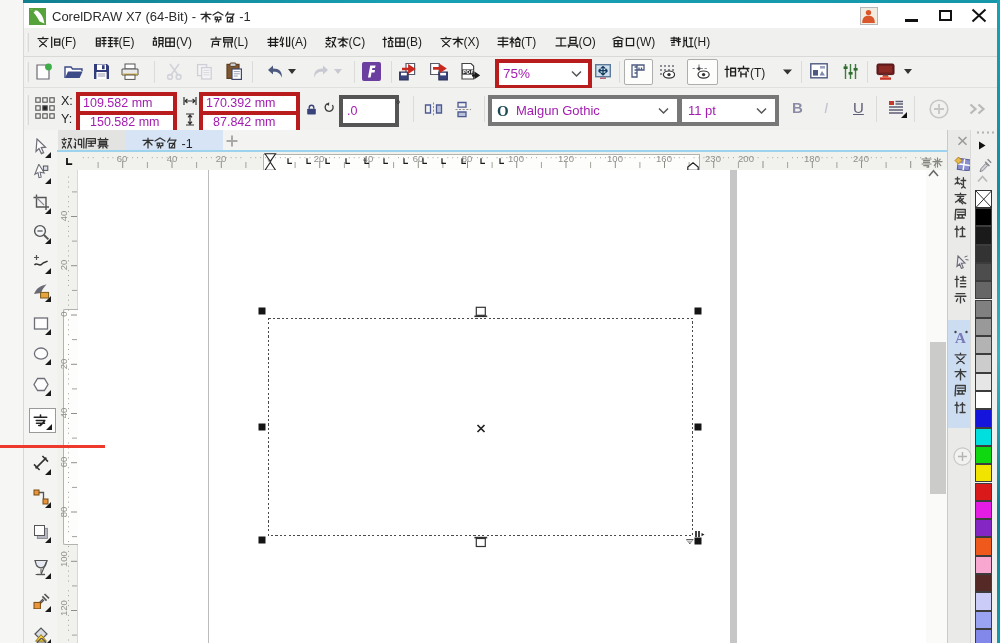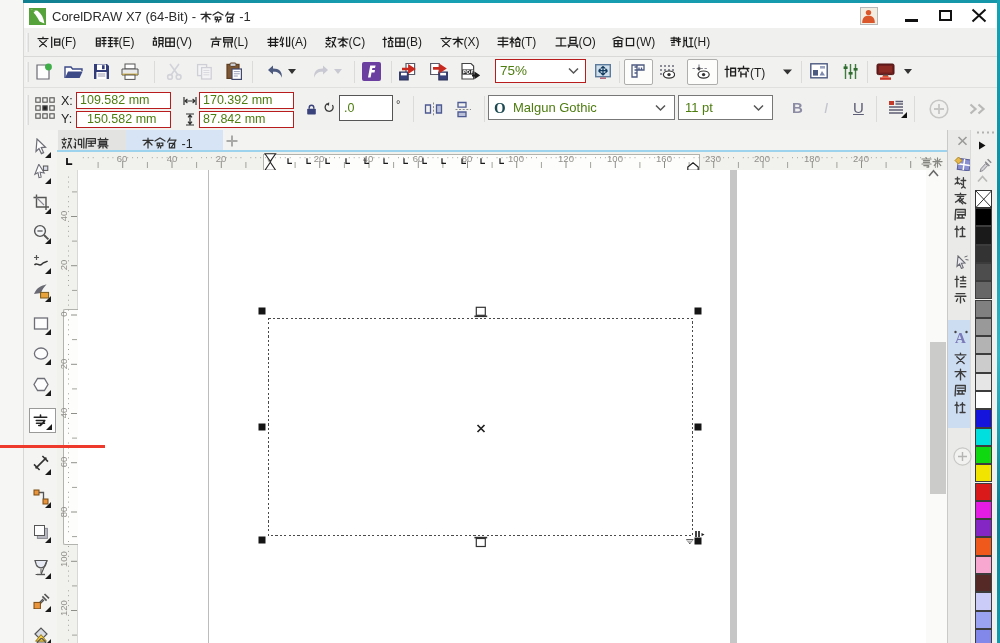--- a/index.html
+++ b/index.html
@@ -1,19 +1,19 @@
 <!DOCTYPE html>
 <html><head><meta charset="utf-8">
 <style>
 html,body{margin:0;padding:0}
 body{width:1000px;height:643px;position:relative;overflow:hidden;background:#f7f7f6;font-family:"Liberation Sans",sans-serif}
 .ab{position:absolute}
 .sep1{position:absolute;top:61px;height:22px;width:1px;background:#dbdbd9}
 .sep2{position:absolute;top:96px;height:26px;width:1px;background:#dbdbd9}
-.fld{position:absolute;background:#fff;border:1px solid #b91c1c;font-size:12.5px;color:#4d7c0f}
+.fld{position:absolute;background:#fff;border:4px solid #b91c1c;font-size:12.5px;color:#a21caf}
 .cj{display:inline-block;vertical-align:-1.5px}
 .num{position:absolute;font-size:9.5px;color:#918f8a;transform:translateX(-50%)}
 .dk{position:absolute;left:951px;width:18px;text-align:center;color:#3c3c3c;line-height:16.4px}
 </style></head>
 <body>
 <svg width="0" height="0" style="position:absolute">
     <defs>
       <symbol id="ga" viewBox="0 0 12 12">
         <g fill="none" stroke="currentColor" stroke-width="1.25" stroke-linecap="round">
           <path d="M1.7,2h8.6v8.4H1.7z M1.7,6.2h8.6 M6,2v8.4"></path>
@@ -482,21 +482,21 @@
 <div class="ab" style="left:61px;top:112px;font-size:12.5px;color:#222">Y:</div>
 <div class="fld" style="left:76px;top:92px;width:93px;height:15px;line-height:15px"><span style="margin-left:3px">109.582 mm</span></div>
 <div class="fld" style="left:76px;top:110.5px;width:93px;height:15px;line-height:15px"><span style="margin-left:10px">150.582 mm</span></div>
 <svg class="ab" style="left:183px;top:96px" width="14" height="10" viewBox="0 0 14 10">
     <path d="M1,1 v8 M13,1 v8 M2,5 h10 M2,5 l2.4-2 M2,5 l2.4,2 M12,5 l-2.4-2 M12,5 l-2.4,2" stroke="#333" fill="none" stroke-width="1.2"></path>
   </svg>
 <div class="fld" style="left:199px;top:92px;width:93px;height:15px;line-height:15px"><span style="margin-left:3px">170.392 mm</span></div>
 <svg class="ab" style="left:185px;top:113px" width="10" height="13" viewBox="0 0 10 13">
     <path d="M1,1 h8 M1,12 h8 M5,2 v9 M5,2 L3,4.4 M5,2 l2,2.4 M5,11 L3,8.6 M5,11 l2-2.4" stroke="#333" fill="none" stroke-width="1.2"></path>
   </svg>
-<div class="fld" style="left:199px;top:110.5px;width:93px;height:15px;line-height:15px"><span style="margin-left:3px">87.842 mm</span></div>
+<div class="fld" style="left:199px;top:110.5px;width:93px;height:15px;line-height:15px"><span style="margin-left:10px">87.842 mm</span></div>
 <svg class="ab" style="left:306px;top:104px" width="11" height="11" viewBox="0 0 11 11">
     <rect x="1.2" y="4.8" width="8.6" height="5.8" rx="0.8" fill="#39427a"></rect>
     <path d="M3.2,4.8 V3.6 a2.3,2.3 0 0 1 4.6,0 V4.8" fill="none" stroke="#39427a" stroke-width="1.4"></path>
   </svg>
 <svg class="ab" style="left:323px;top:102px" width="12" height="11" viewBox="0 0 12 11">
     <path d="M4.2,1.8 A4,4 0 1 0 9.4,3.0" fill="none" stroke="#3a3a3a" stroke-width="1.3"></path>
     <path d="M6.2,0.2 L6.0,3.8 L2.8,2.2 Z" fill="#3a3a3a"></path>
   </svg>
 <div class="fld" style="left:339px;top:95px;width:52px;height:24px;line-height:24px;border-color:#555"><span style="margin-left:4px">.0</span></div>
 <div class="ab" style="left:396px;top:98px;font-size:11px;color:#333">°</div>
@@ -859,21 +859,21 @@
 <div class="num" style="left:270px;top:153px">0</div>
 <div class="num" style="left:319px;top:153px">20</div>
 <div class="num" style="left:368px;top:153px">40</div>
 <div class="num" style="left:418px;top:153px">60</div>
 <div class="num" style="left:467px;top:153px">80</div>
 <div class="num" style="left:516px;top:153px">100</div>
 <div class="num" style="left:566px;top:153px">120</div>
 <div class="num" style="left:615px;top:153px">100</div>
 <div class="num" style="left:664px;top:153px">160</div>
 <div class="num" style="left:713px;top:153px">230</div>
-<div class="num" style="left:762px;top:153px">200</div>
+<div class="num" style="left:746px;top:153px">200</div>
 <div class="num" style="left:812px;top:153px">180</div>
 <div class="num" style="left:861px;top:153px">240</div>
 <div class="ab" style="left:921px;top:152.5px;color:#85857f"><svg class="cj" width="11" height="11">
       <use href="#gg5"></use>
     </svg><svg class="cj" width="11" height="11">
       <use href="#gc6"></use>
     </svg></div>
 <svg class="ab" style="left:286.5px;top:158px" width="6" height="7">
     <path d="M1,0.2 V5.4 H5" fill="none" stroke="#1a1a1a" stroke-width="1.2"></path>
   </svg>

